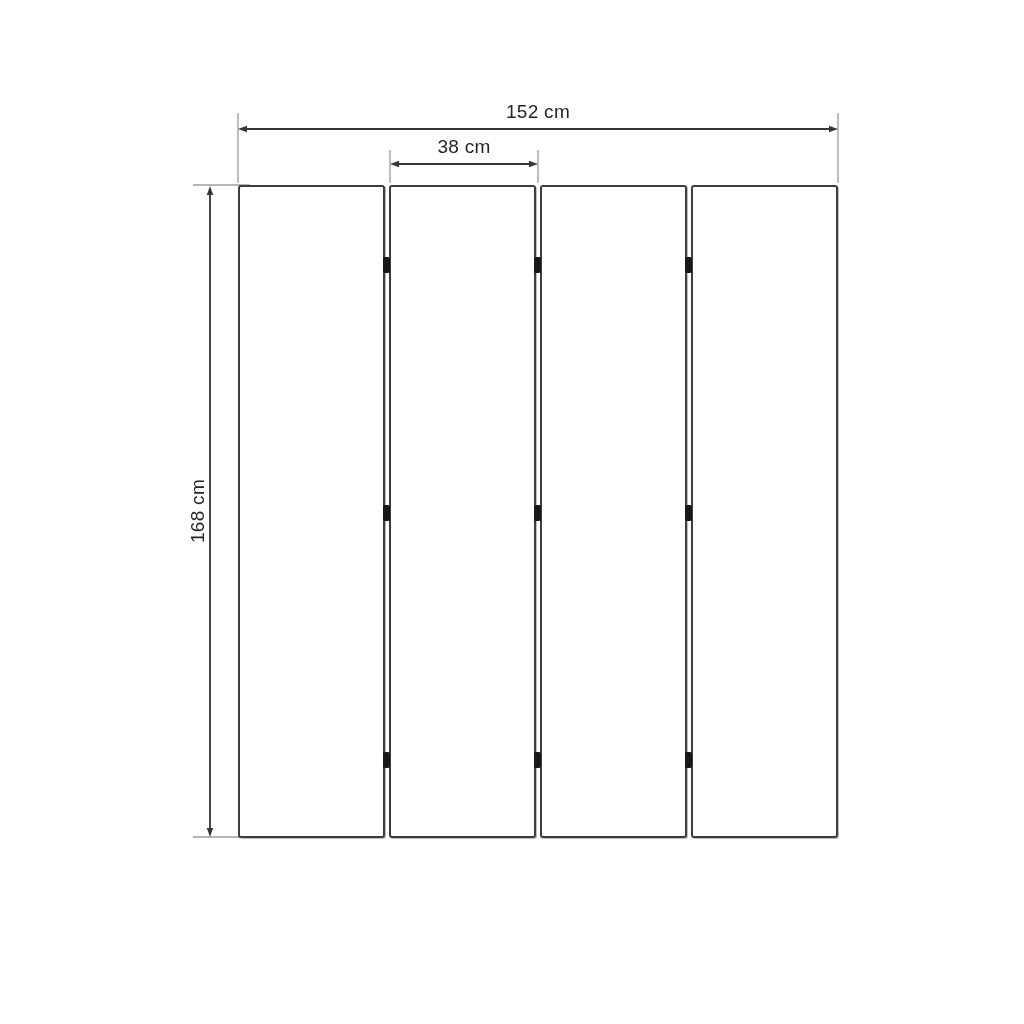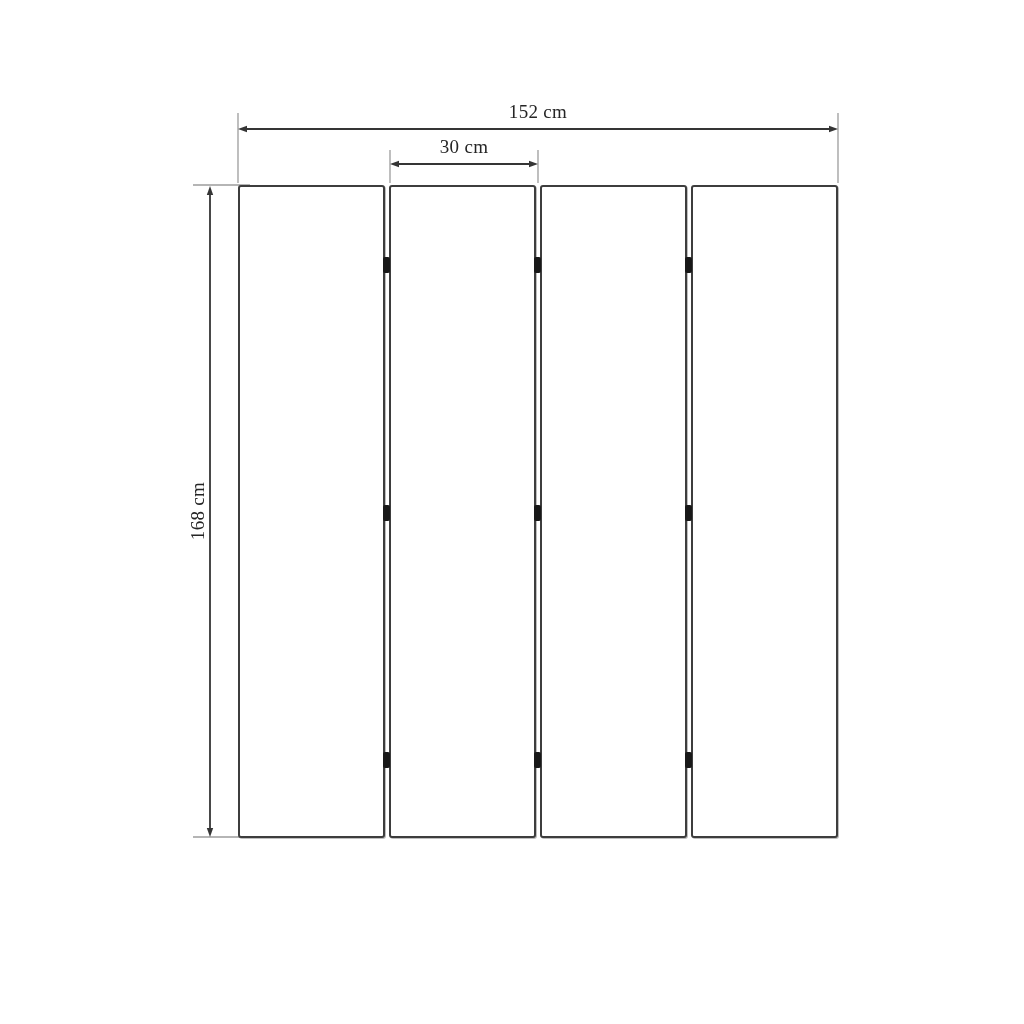--- a/index.html
+++ b/index.html
@@ -9,21 +9,20 @@
     width: 1024px;
     height: 1024px;
     overflow: hidden;
     font-family: "Liberation Sans", sans-serif;
   }
   .canvas {
     position: relative;
     width: 1024px;
     height: 984px;
     background: #ffffff;
-    font-family: Liberation Serif, serif;
   }
   .dim-svg {
     position: absolute;
     left: 0; top: 0;
     width: 1024px; height: 1024px;
     pointer-events: none;
   }
   .panel {
     position: absolute;
     top: 185px;
@@ -111,16 +110,16 @@
   <div class="hinge j1 row-mid"></div>
   <div class="hinge j1 row-bot"></div>
   <div class="hinge j2 row-top"></div>
   <div class="hinge j2 row-mid"></div>
   <div class="hinge j2 row-bot"></div>
   <div class="hinge j3 row-top"></div>
   <div class="hinge j3 row-mid"></div>
   <div class="hinge j3 row-bot"></div>
 
   <div class="dim-label total-width">152 cm</div>
-  <div class="dim-label panel-width">30 cm</div>
+  <div class="dim-label panel-width">38 cm</div>
   <div class="dim-label height">168 cm</div>
 
 </div>
 
 </body></html>

